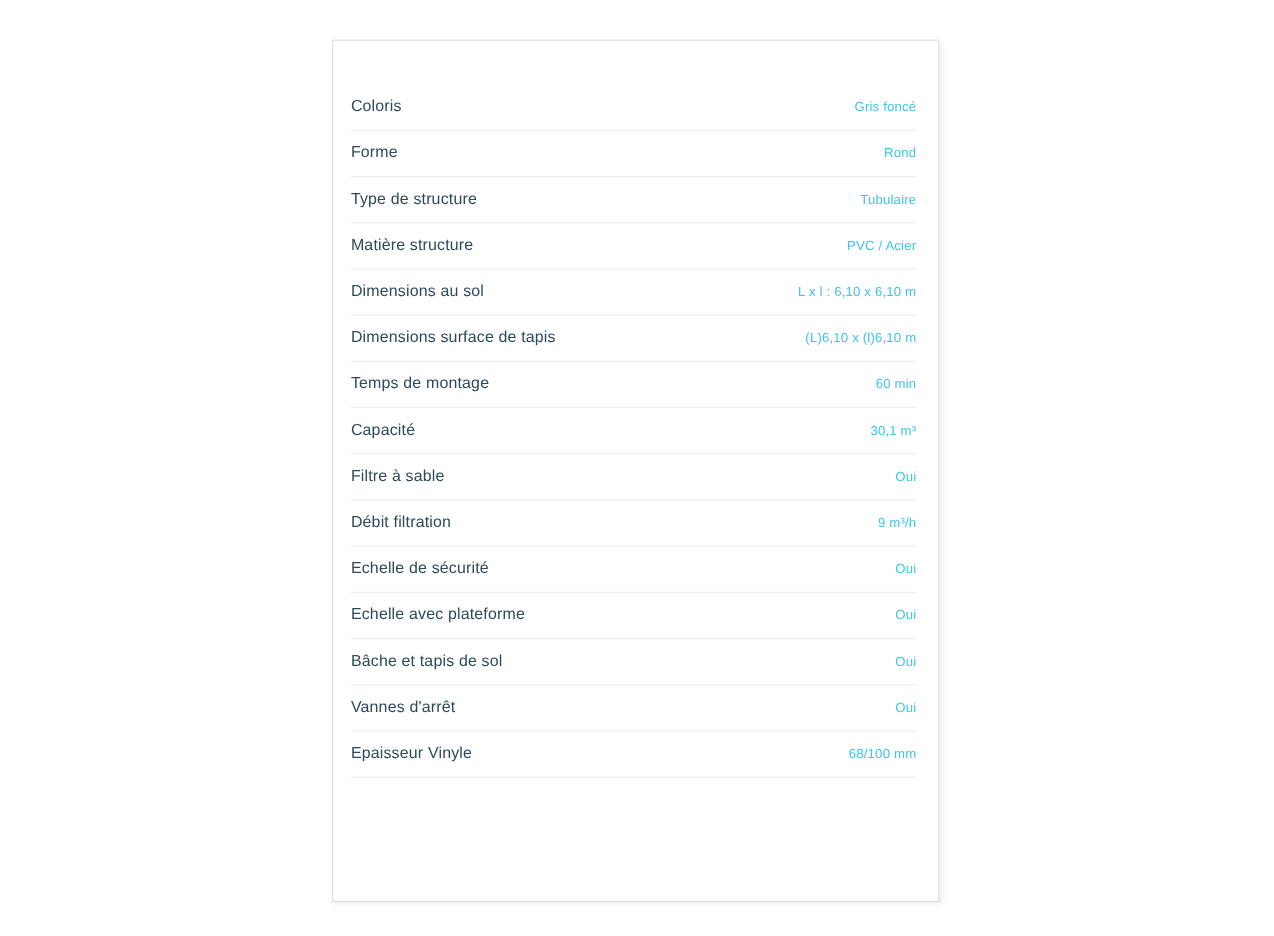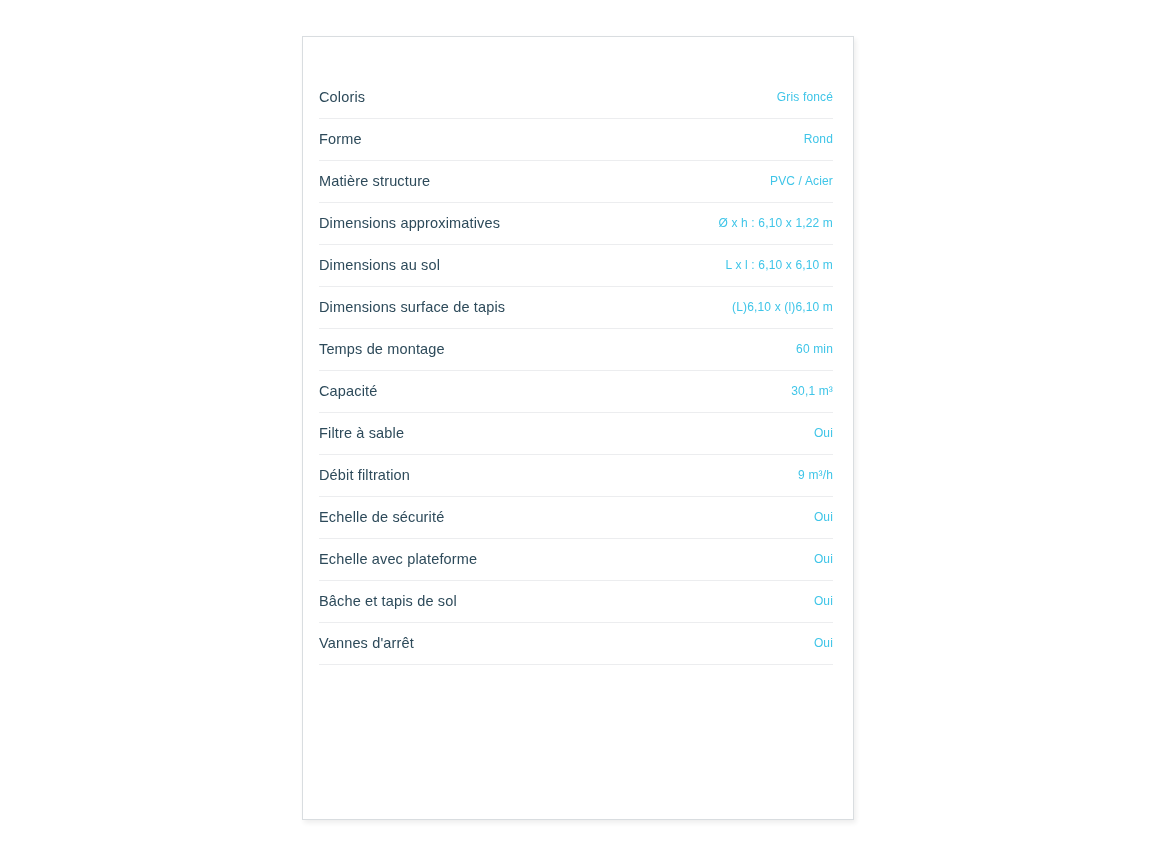--- a/index.html
+++ b/index.html
@@ -76,26 +76,26 @@
     <div class="spec-table">
         <div class="spec-row">
           <span class="spec-label">Coloris</span>
           <span class="spec-value">Gris foncé</span>
         </div>
         <div class="spec-row">
           <span class="spec-label">Forme</span>
           <span class="spec-value">Rond</span>
         </div>
         <div class="spec-row">
+          <span class="spec-label">Type de structure</span>
+          <span class="spec-value">Tubulaire</span>
+        </div>
+        <div class="spec-row">
           <span class="spec-label">Matière structure</span>
           <span class="spec-value">PVC / Acier</span>
-        </div>
-        <div class="spec-row">
-          <span class="spec-label">Dimensions approximatives</span>
-          <span class="spec-value">Ø x h : 6,10 x 1,22 m</span>
         </div>
         <div class="spec-row">
           <span class="spec-label">Dimensions au sol</span>
           <span class="spec-value">L x l : 6,10 x 6,10 m</span>
         </div>
         <div class="spec-row">
           <span class="spec-label">Dimensions surface de tapis</span>
           <span class="spec-value">(L)6,10 x (l)6,10 m</span>
         </div>
         <div class="spec-row">
@@ -123,15 +123,19 @@
           <span class="spec-value">Oui</span>
         </div>
         <div class="spec-row">
           <span class="spec-label">Bâche et tapis de sol</span>
           <span class="spec-value">Oui</span>
         </div>
         <div class="spec-row">
           <span class="spec-label">Vannes d'arrêt</span>
           <span class="spec-value">Oui</span>
         </div>
+        <div class="spec-row">
+          <span class="spec-label">Epaisseur Vinyle</span>
+          <span class="spec-value">68/100 mm</span>
+        </div>
       </div>
   </div>
 </div>
 
 </body></html>

